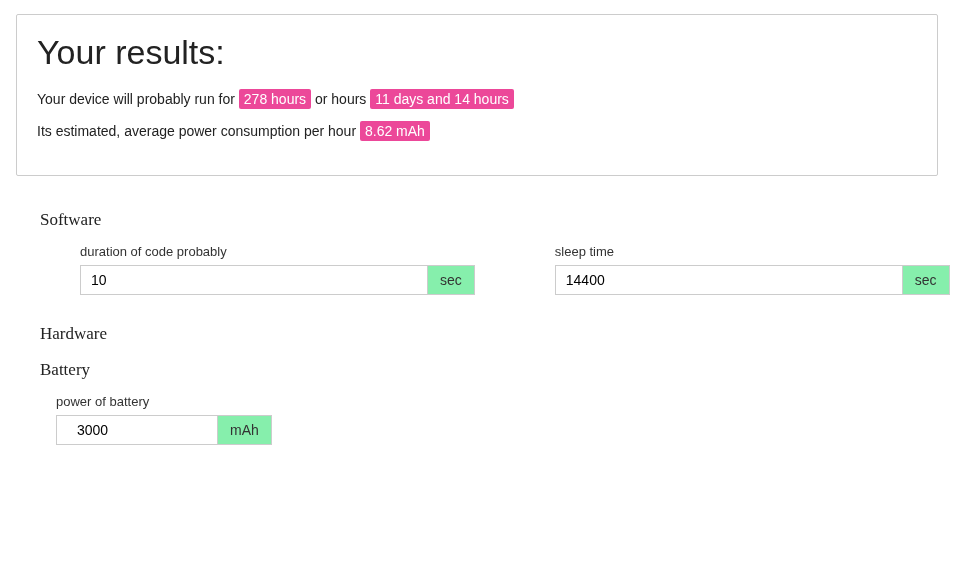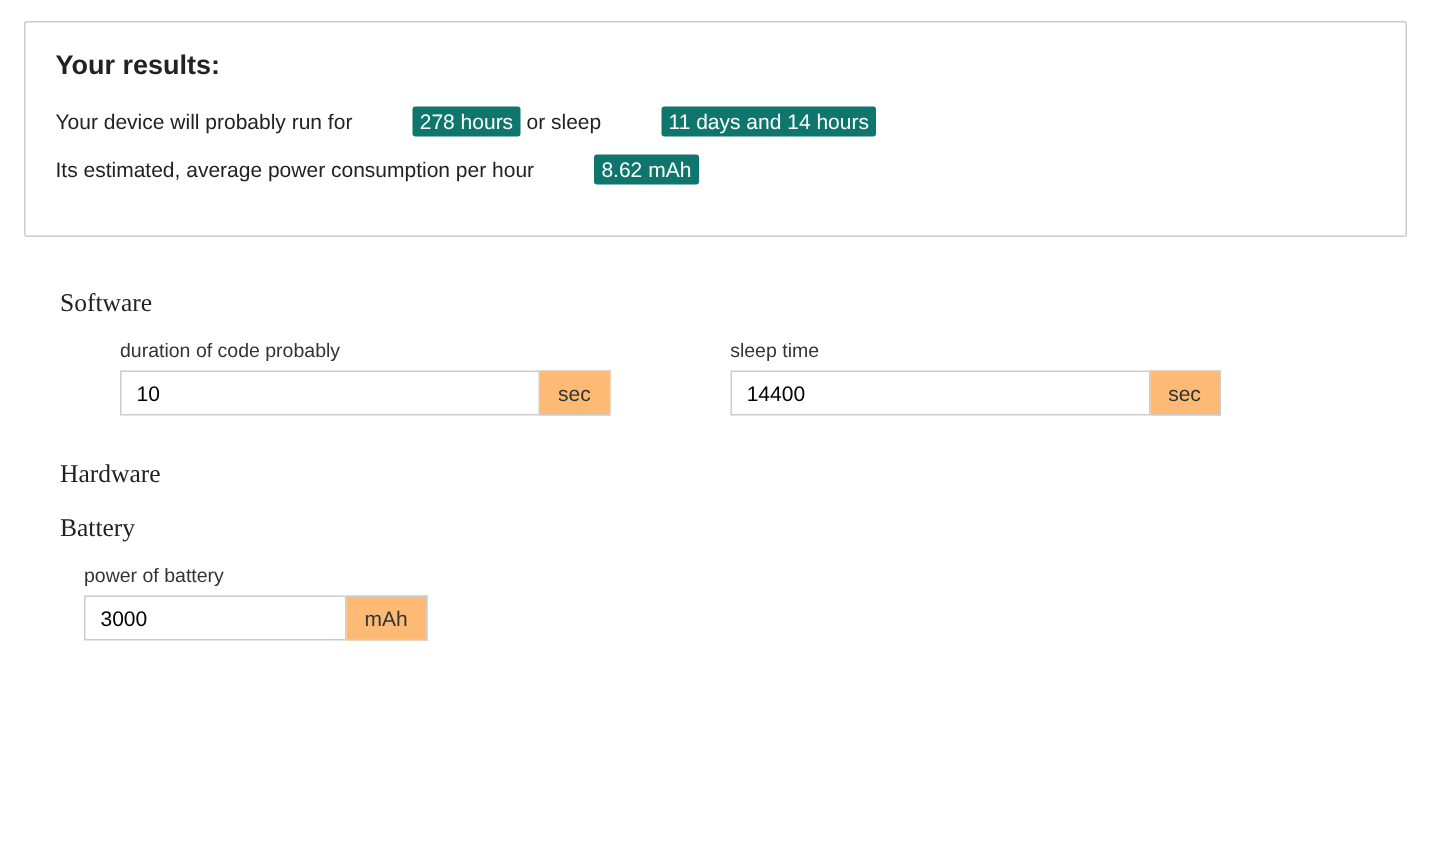--- a/index.html
+++ b/index.html
@@ -18,38 +18,37 @@
     }
 
     .results-section {
       border: 1px solid #ccc;
       margin: 14px 16px;
       padding: 18px 20px 22px 20px;
       border-radius: 2px;
     }
 
     .results-title {
-      font-size: 18px;
-      font-weight: bold;
+      font-size: 34px;
+      font-weight: normal;
       margin-bottom: 16px;
     }
 
     .results-line {
       font-size: 14px;
       margin-bottom: 10px;
       line-height: 1.6;
     }
 
     .highlight {
-      background-color: #0f766e;
+      background-color: #ec4899;
       color: #fff;
       padding: 2px 5px;
       border-radius: 2px;
       font-size: 14px;
-      margin-left: 36px;
     }
 
     .main-content {
       padding: 10px 16px 20px 16px;
     }
 
     .section-title {
       font-size: 17px;
       font-weight: normal;
       margin-bottom: 14px;
@@ -78,35 +77,35 @@
     .input-with-unit {
       display: flex;
       align-items: stretch;
     }
 
     .field-input {
       border: 1px solid #ccc;
       padding: 6px 10px;
       font-size: 14px;
       outline: none;
-      width: 280px;
+      width: 348px;
     }
 
     .field-input-sm {
       border: 1px solid #ccc;
-      padding: 6px 10px;
+      padding: 6px 20px;
       font-size: 14px;
       outline: none;
-      width: 175px;
+      width: 162px;
     }
 
     .unit-label {
       border: 1px solid #ccc;
       border-left: none;
-      background: #fdba74;
+      background: #86efac;
       padding: 6px 12px;
       font-size: 14px;
       color: #333;
       display: flex;
       align-items: center;
     }
 
     .section-block {
       margin-bottom: 16px;
       padding-left: 24px;
@@ -131,21 +130,21 @@
 </head>
 <body>
 
 <div class="results-section">
   <h2 class="results-title">Your results:</h2>
   <p class="results-line">
     <span>Your device will probably run for</span>
     <span> </span>
     <span class="highlight">278 hours</span>
     <span> </span>
-    <span>or sleep</span>
+    <span>or hours</span>
     <span> </span>
     <span class="highlight">11 days and 14 hours</span>
   </p>
   <p class="results-line">
     <span>Its estimated, average power consumption per hour</span>
     <span> </span>
     <span class="highlight">8.62 mAh</span>
   </p>
 </div>
 

